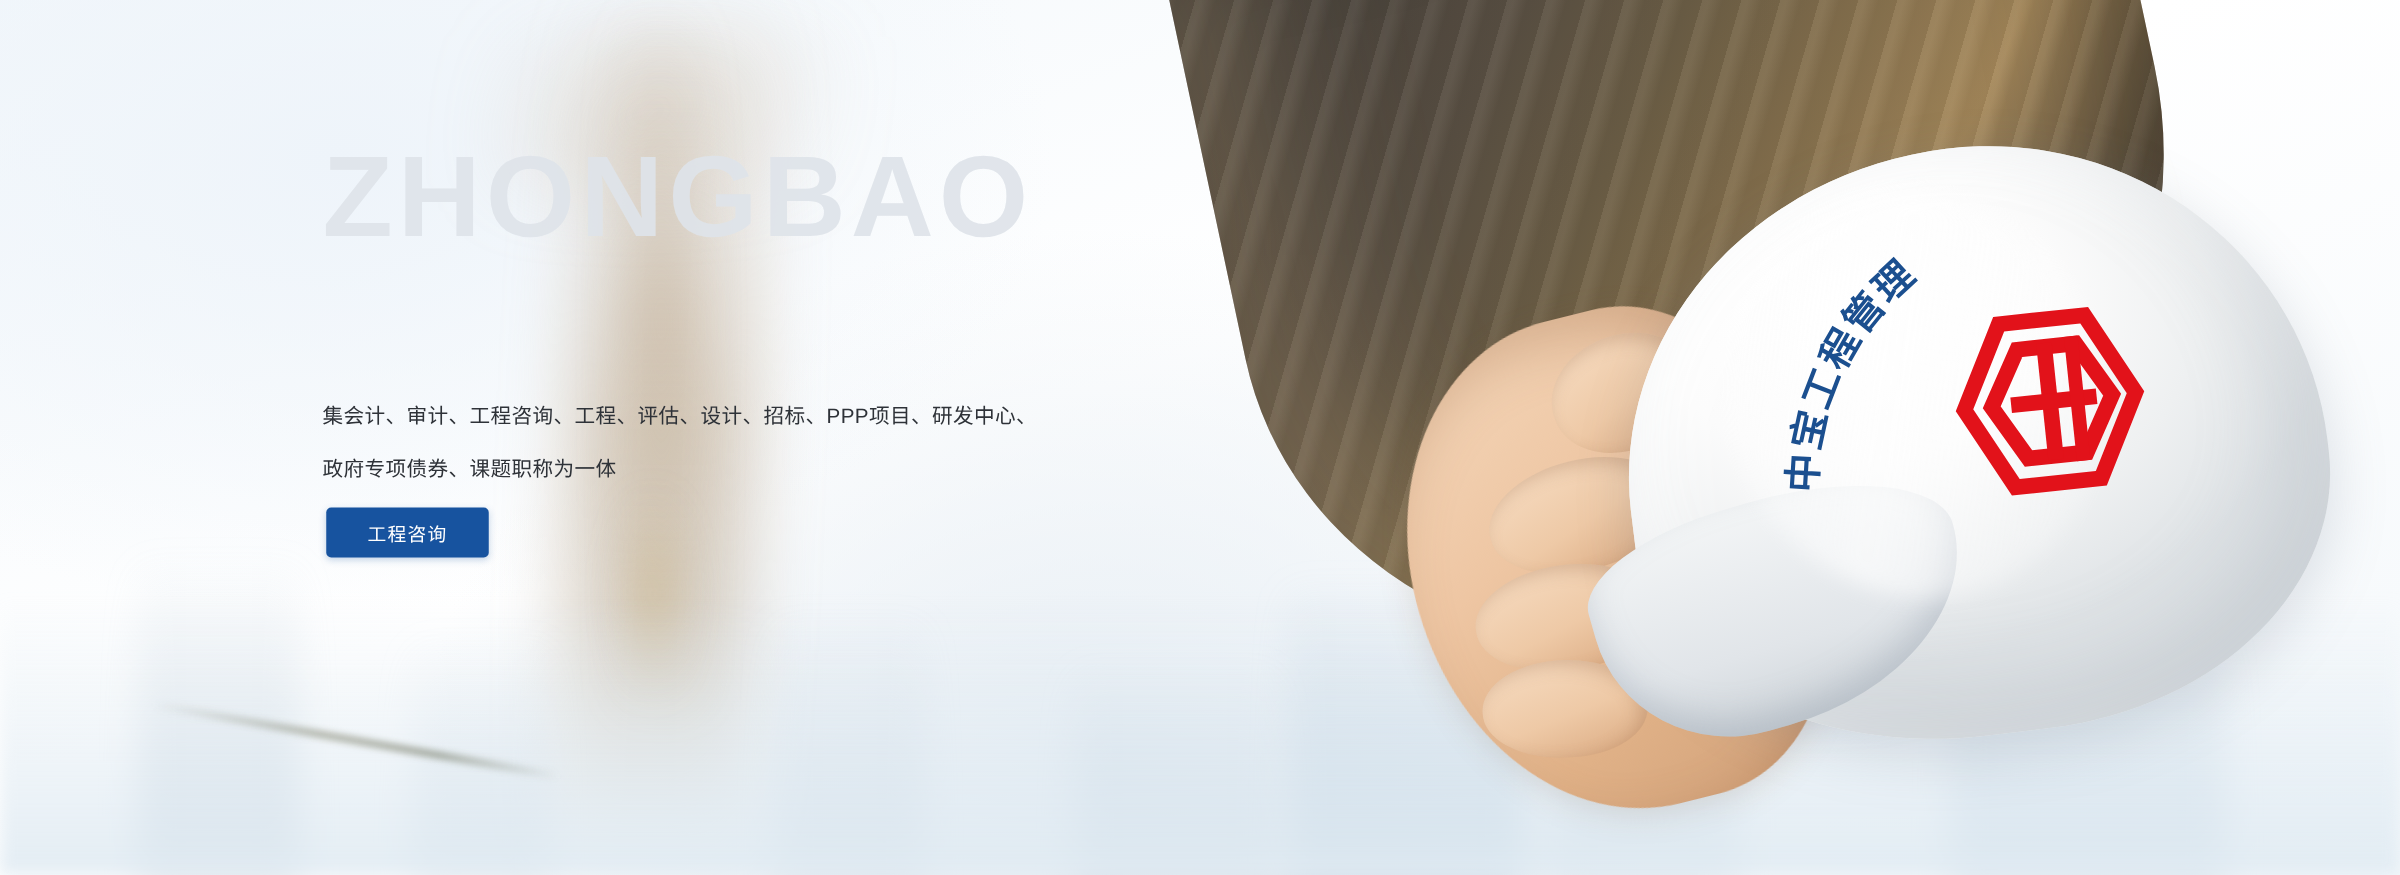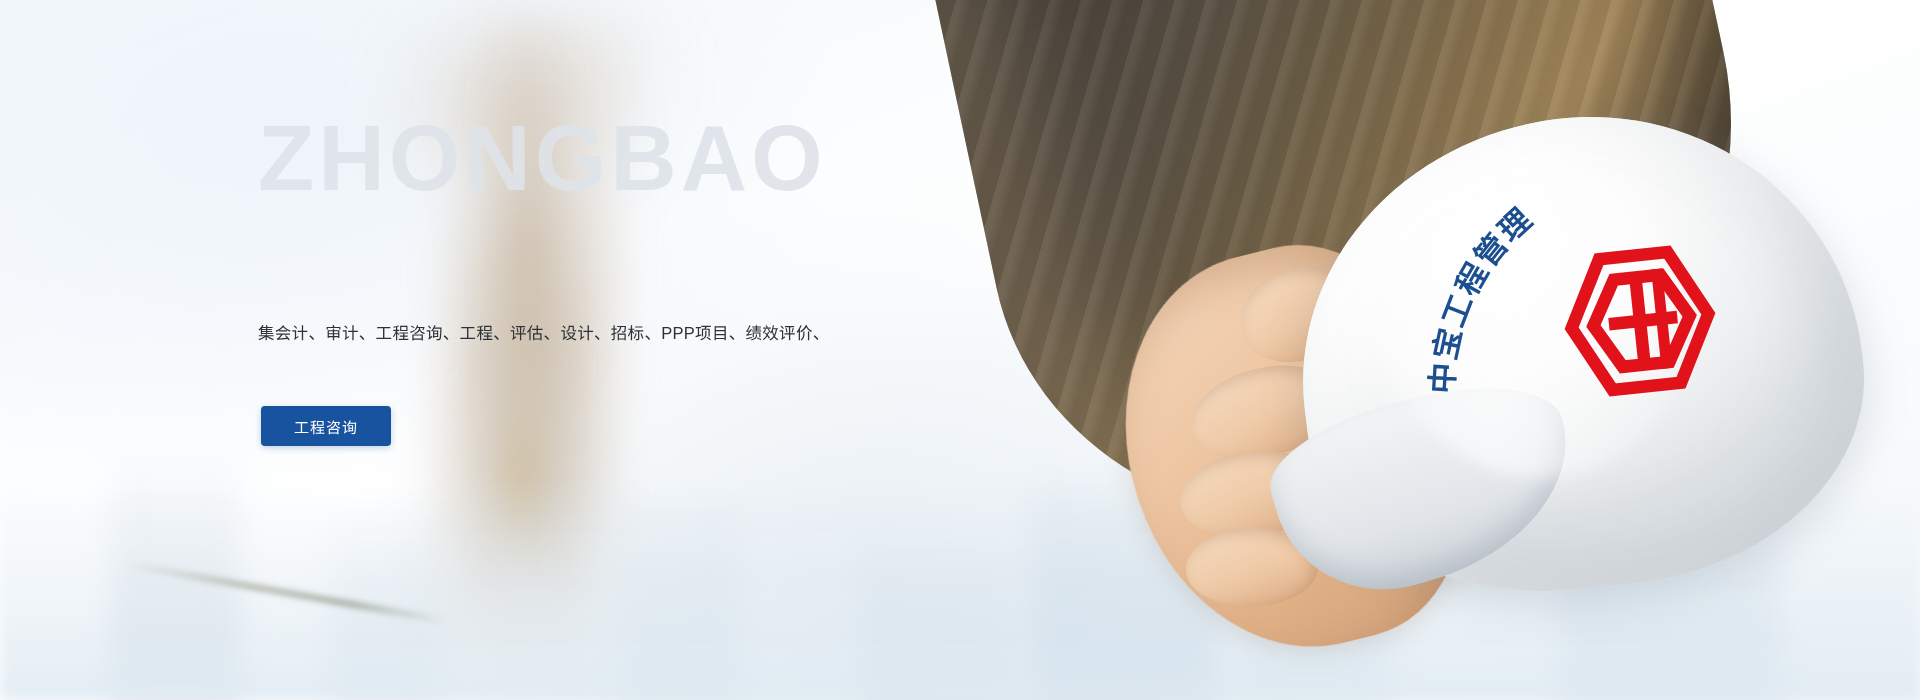--- a/index.html
+++ b/index.html
@@ -299,18 +299,19 @@
   </div>
 
   <div class="copy">
 
     <div class="watermark">ZHONGBAO</div>
 
     <div class="headline">
     </div>
 
     <div class="desc">
-      <div class="desc-line">集会计、审计、工程咨询、工程、评估、设计、招标、PPP项目、绩效评价、</div>
+      <div class="desc-line">集会计、审计、工程咨询、工程、评估、设计、招标、PPP项目、研发中心、</div>
+      <div class="desc-line">政府专项债券、课题职称为一体</div>
     </div>
 
     <button class="cta">工程咨询</button>
   </div>
 </div>
 
 </body></html>

